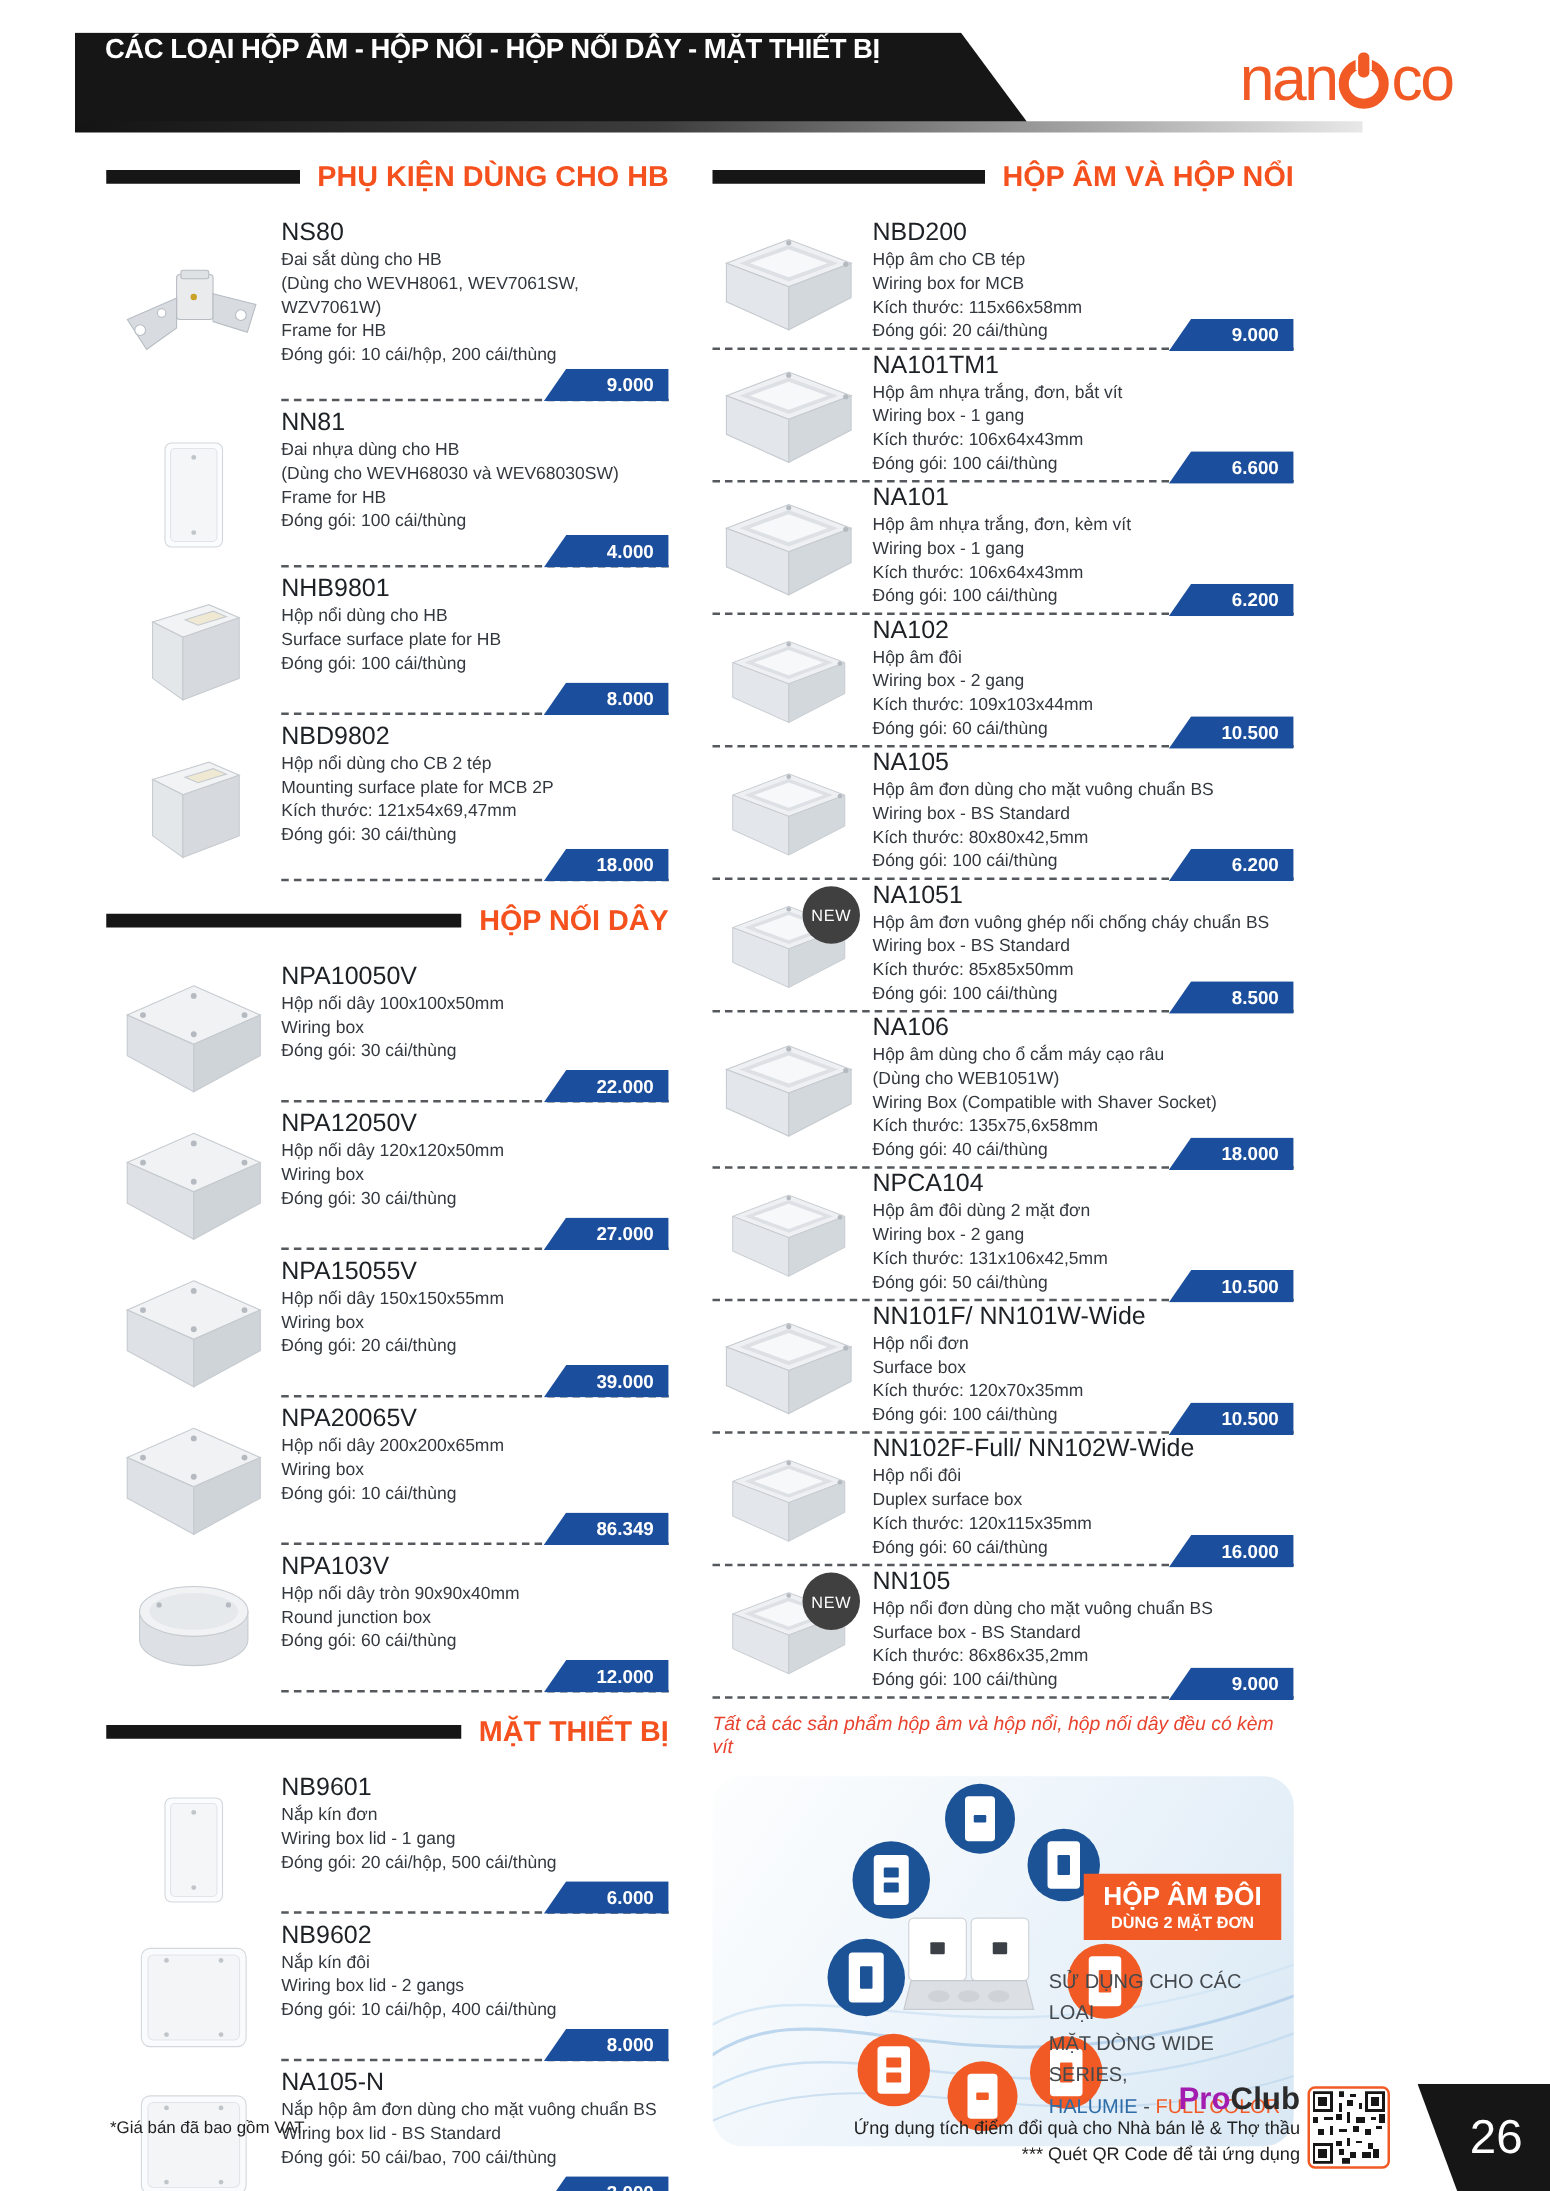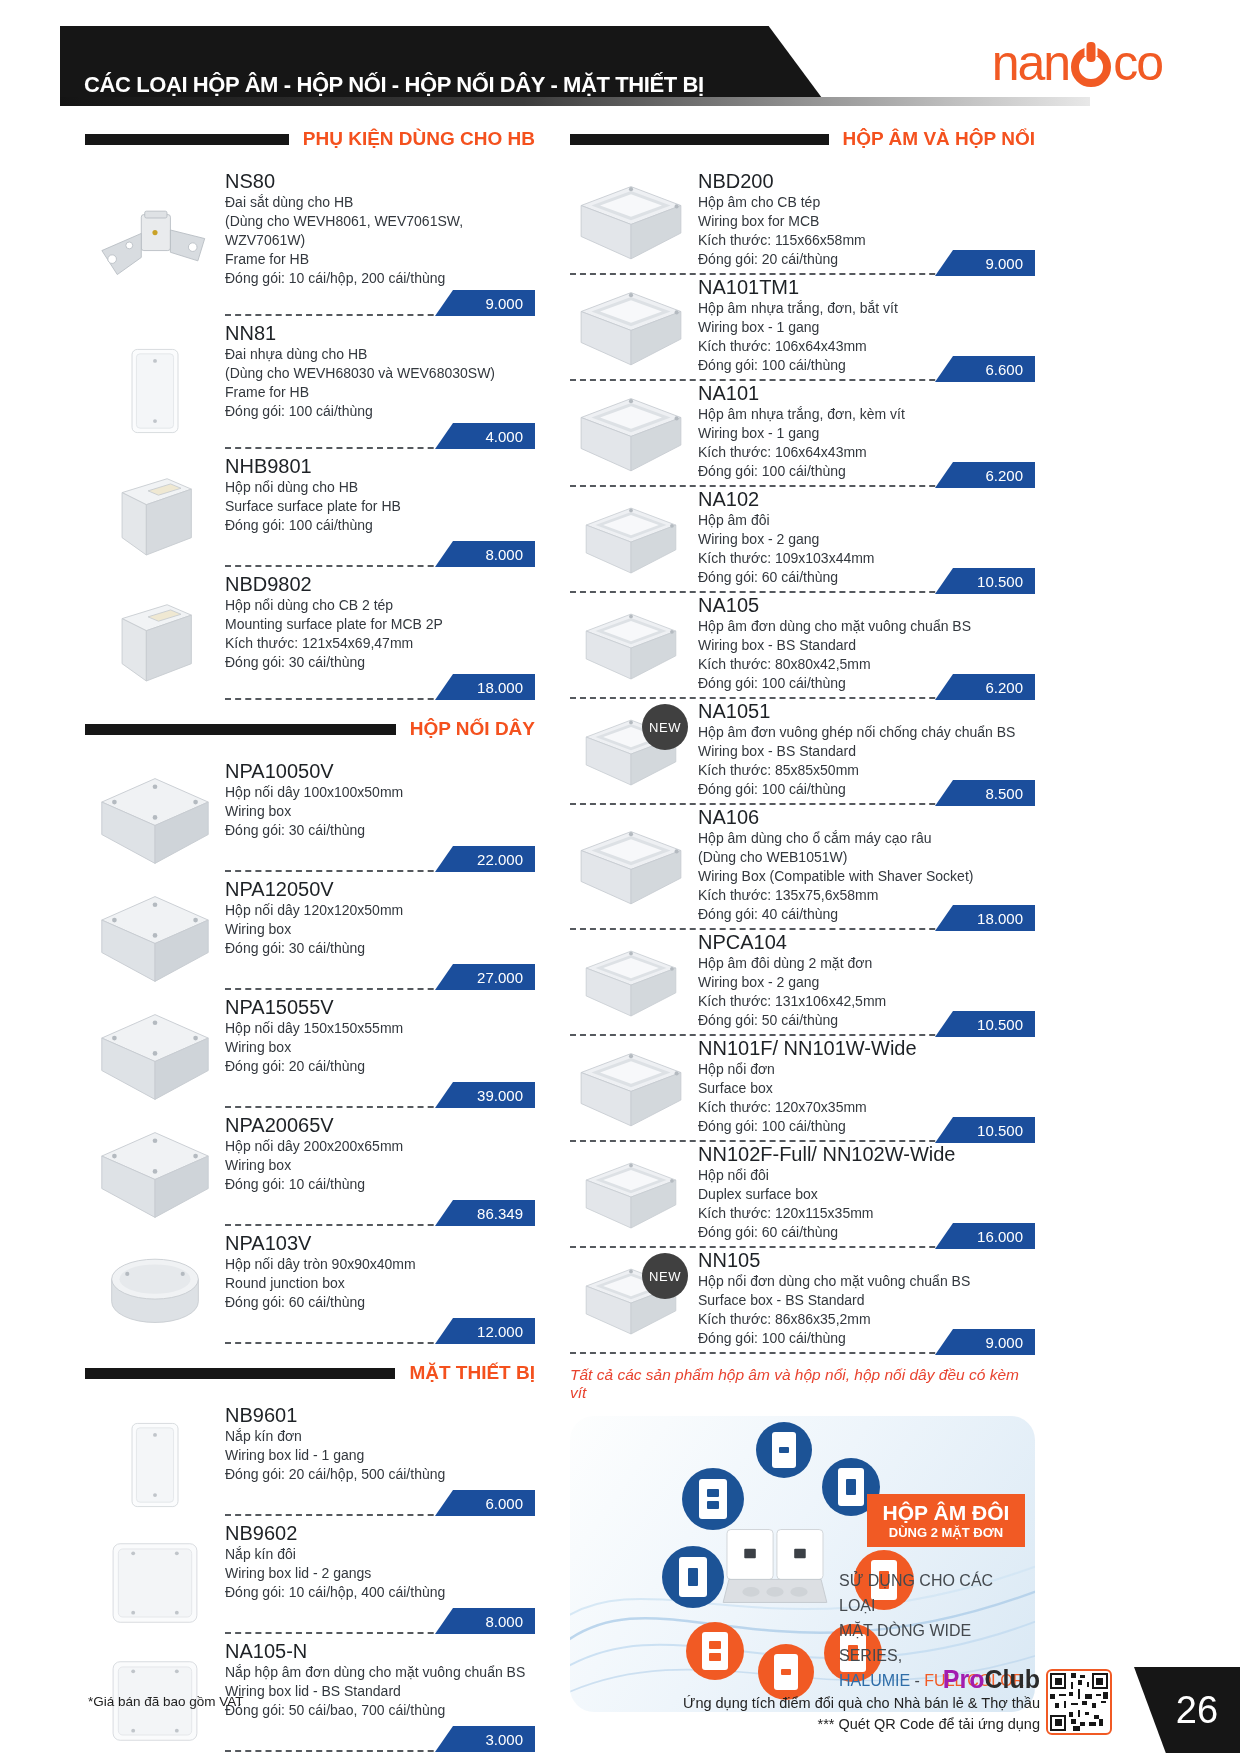--- a/index.html
+++ b/index.html
@@ -2,46 +2,46 @@
 <html><head>
 <meta charset="utf-8">
 <style>
   html,body{margin:0;padding:0}
   body{
     width:1240px;height:1753px;position:relative;background:#fff;overflow:hidden;
     font-family:"Liberation Sans","DejaVu Sans",sans-serif;color:#25292e;
   }
   
   .banner{position:absolute;left:60px;top:26px;width:762px;height:72px;background:#161616;
-    clip-path:polygon(0 0,93% 0,100% 100%,0 100%);display:flex;align-items:flex-end;padding-left:24px;box-sizing:border-box}
+    clip-path:polygon(0 0,93% 0,100% 100%,0 100%);display:flex;align-items:flex-start;padding-left:24px;box-sizing:border-box}
   .banner-title{color:#fff;font-size:22px;font-weight:bold;letter-spacing:-.4px;white-space:nowrap}
   .banner-strip{position:absolute;left:60px;top:97px;width:1030px;height:9px;
     background:linear-gradient(90deg,#141414 0%,#3c3c3c 45%,#9a9a9a 75%,#e8e8e8 100%)}
   .logo{position:absolute;right:78px;top:34px;font-size:50px;font-weight:normal;color:#F15A24;letter-spacing:-2px;display:flex;align-items:center}
   .pwr{width:24px;height:24px;border:8px solid #F15A24;border-radius:50%;display:inline-block;position:relative;top:4px;margin:0 2px}
   .pwr::before{content:"";position:absolute;top:-11px;left:50%;transform:translateX(-50%);width:13px;height:12px;background:#fff}
   .pwr::after{content:"";position:absolute;top:-13px;left:50%;transform:translateX(-50%);width:9px;height:20px;background:#F15A24;border-radius:4px}
   
   .columns{position:absolute;top:118px;left:85px;width:950px;display:flex;gap:35px}
   .col-left{width:450px}
   .col-right{width:465px}
   .section-header{display:flex;align-items:center;margin:10px 0 22px}
   .shbar{flex:1;height:11px;background:#161616;margin-right:14px}
-  .shtitle{font-size:19px;font-weight:bold;color:#F4511E;white-space:nowrap}
+  .shtitle{font-size:23px;font-weight:bold;color:#F4511E;white-space:nowrap}
   .prod{display:flex}
   .pimg{display:flex;align-items:center;justify-content:center}
   .col-left .pimg{width:140px;min-width:140px}
   .col-right .pimg{width:128px;min-width:128px;padding-right:6px;box-sizing:border-box}
   .pbody{flex:1;position:relative}
   .col-left .pbody{border-bottom:2px dashed #55595e;padding-bottom:26px;margin-bottom:8px}
   .col-left .prod.short .pbody{padding-bottom:30px}
   .col-right .prod{position:relative;border-bottom:2px dashed #55595e;padding-bottom:4px;margin-bottom:3px}
   .pcode{font-weight:normal;font-size:20px;color:#1d2125;margin-bottom:2px;line-height:19px}
   .pline{font-size:14px;line-height:19px;color:#33383e}
-  .ptag{position:absolute;right:0;height:26px;min-width:100px;background:#1B4E9C;color:#fff;font-weight:normal;font-size:15px;
+  .ptag{position:absolute;right:0;height:26px;min-width:100px;background:#1B4E9C;color:#fff;font-weight:bold;font-size:15px;
     display:flex;align-items:center;justify-content:flex-end;padding:0 12px 0 26px;box-sizing:border-box;
     clip-path:polygon(18px 0,100% 0,100% 100%,0 100%)}
   .col-left .ptag{bottom:-2px}
   .col-right .ptag{bottom:-7px}
   .new-badge{position:absolute;left:-56px;top:2px;width:46px;height:46px;border-radius:50%;background:#404040;color:#fff;
     font-size:13px;font-weight:normal;display:flex;align-items:center;justify-content:center;letter-spacing:.5px}
   .note-red{color:#E8432F;font-style:italic;font-size:15.5px;margin:12px 0 14px}
   
   .promo{position:relative;width:465px;height:296px;border-radius:24px;overflow:hidden;
     background:linear-gradient(125deg,#fdfefe 0%,#eef5fb 45%,#d9e8f4 100%)}

